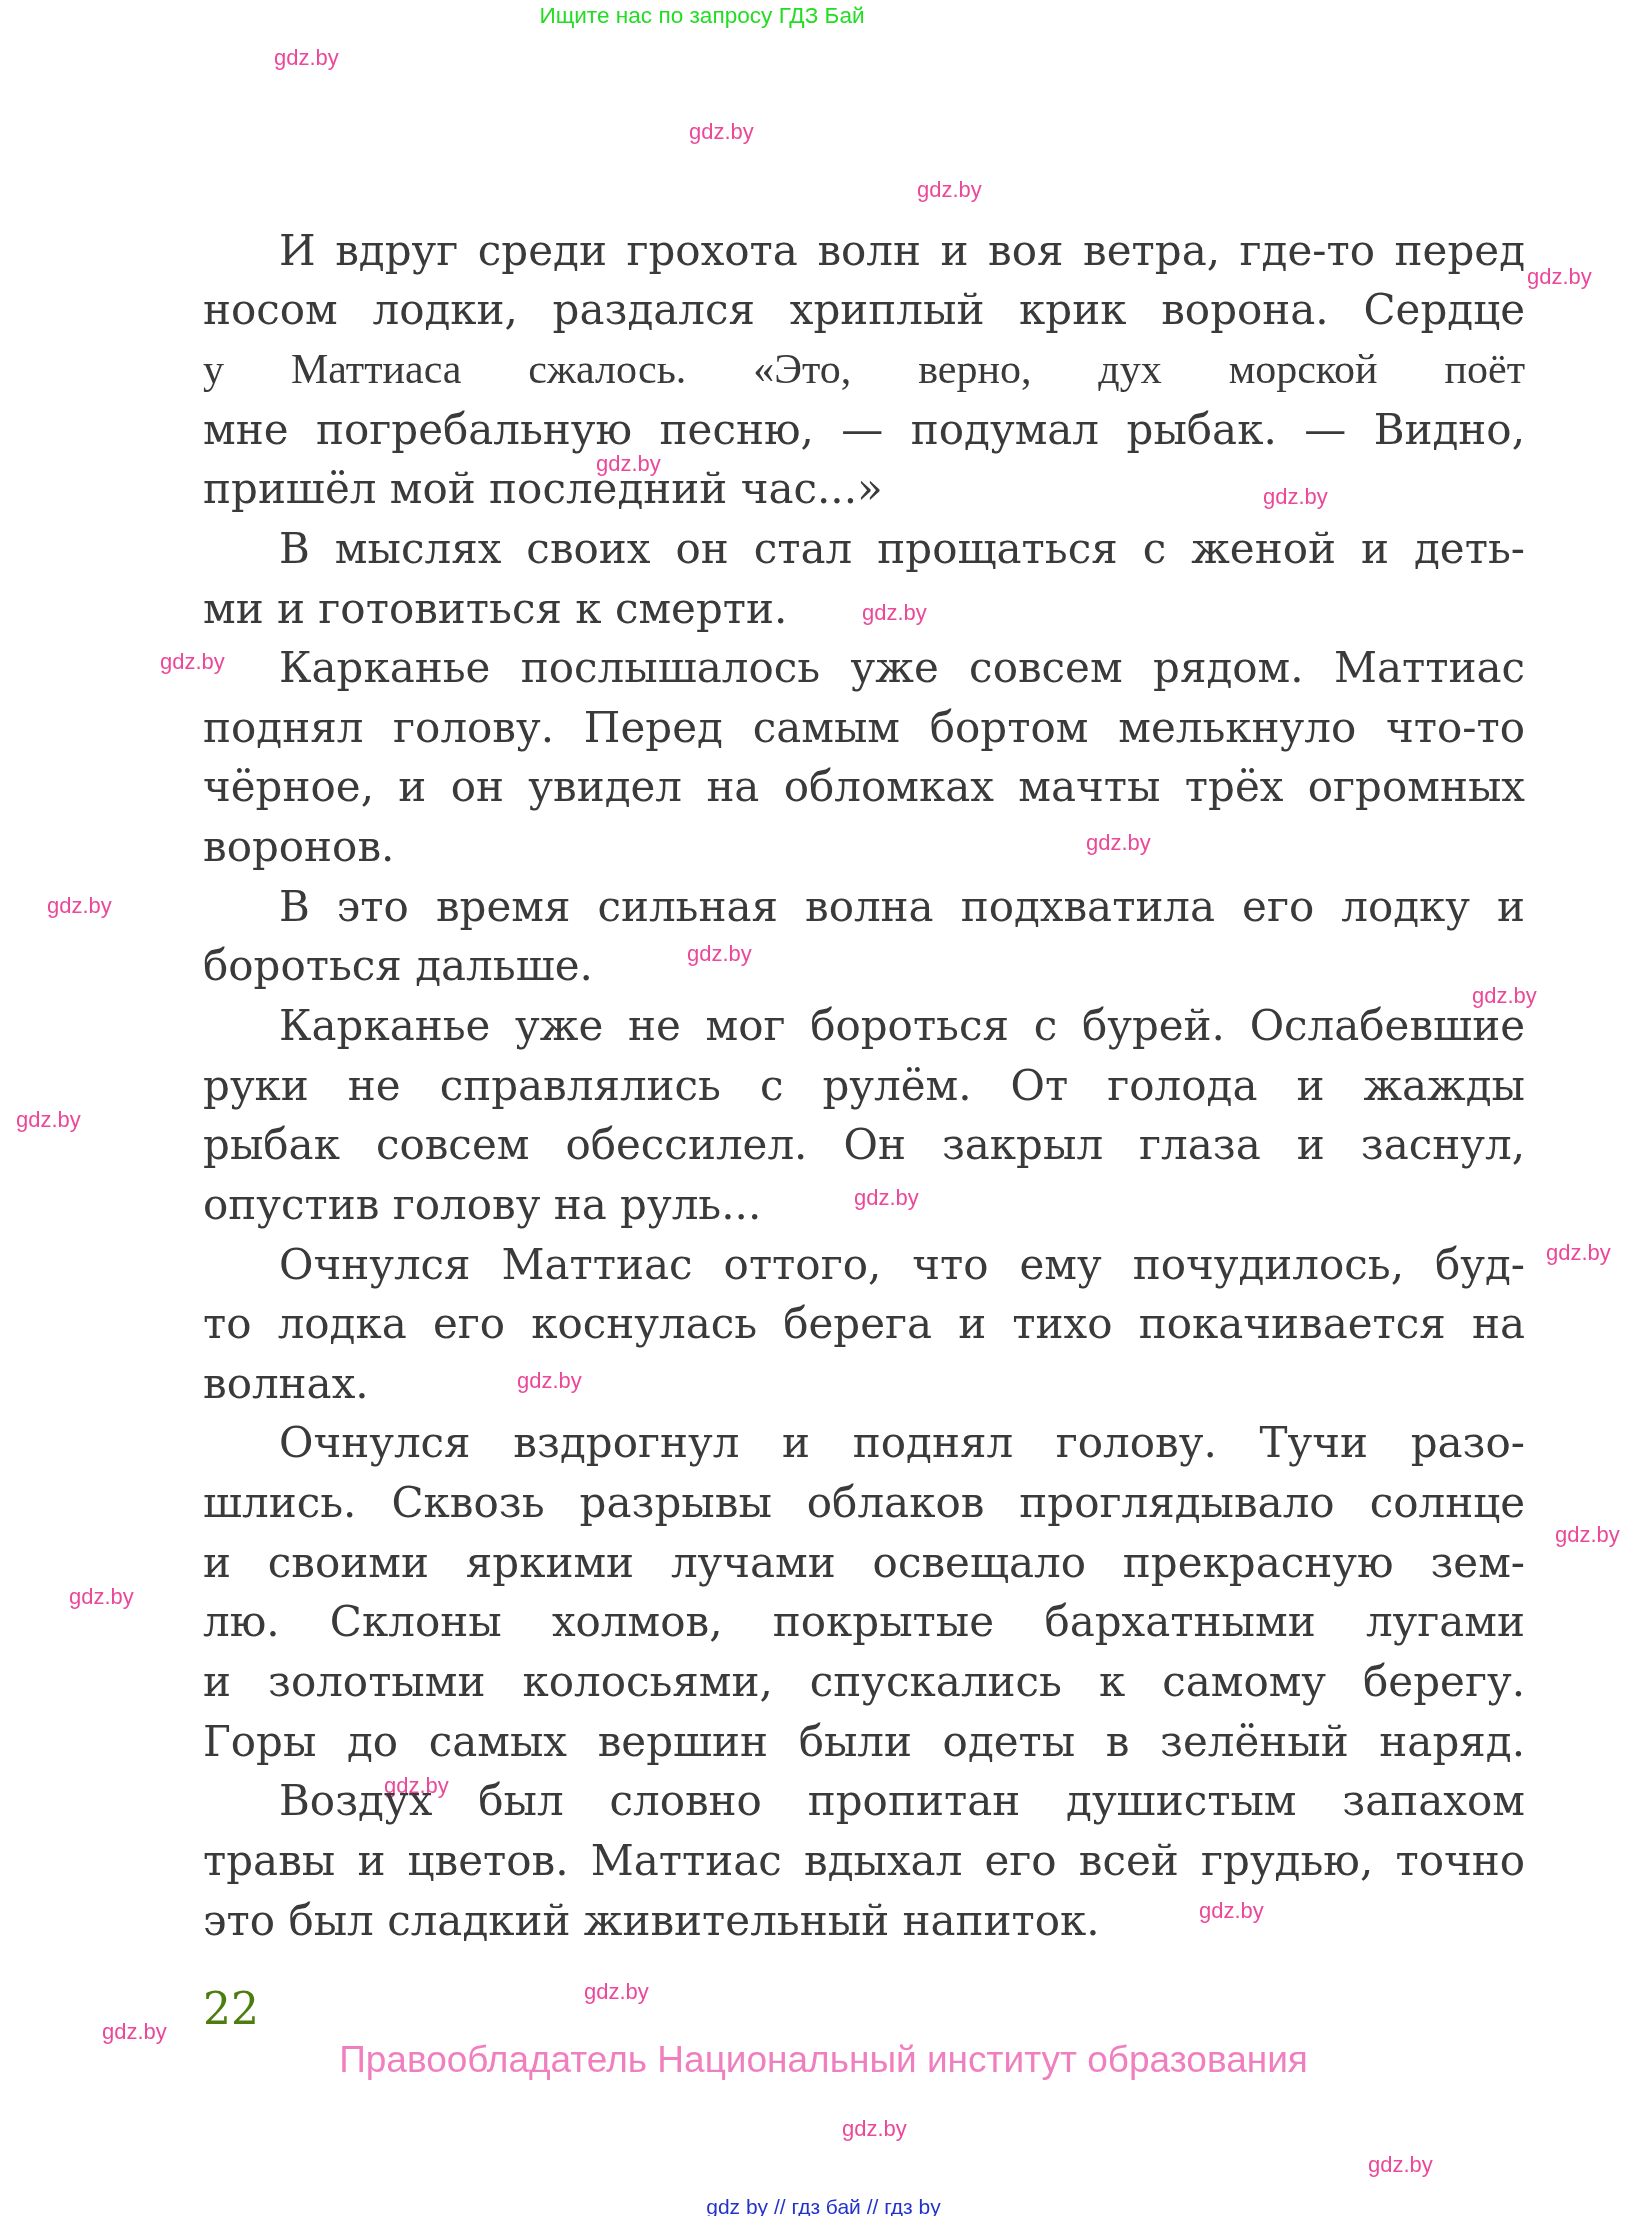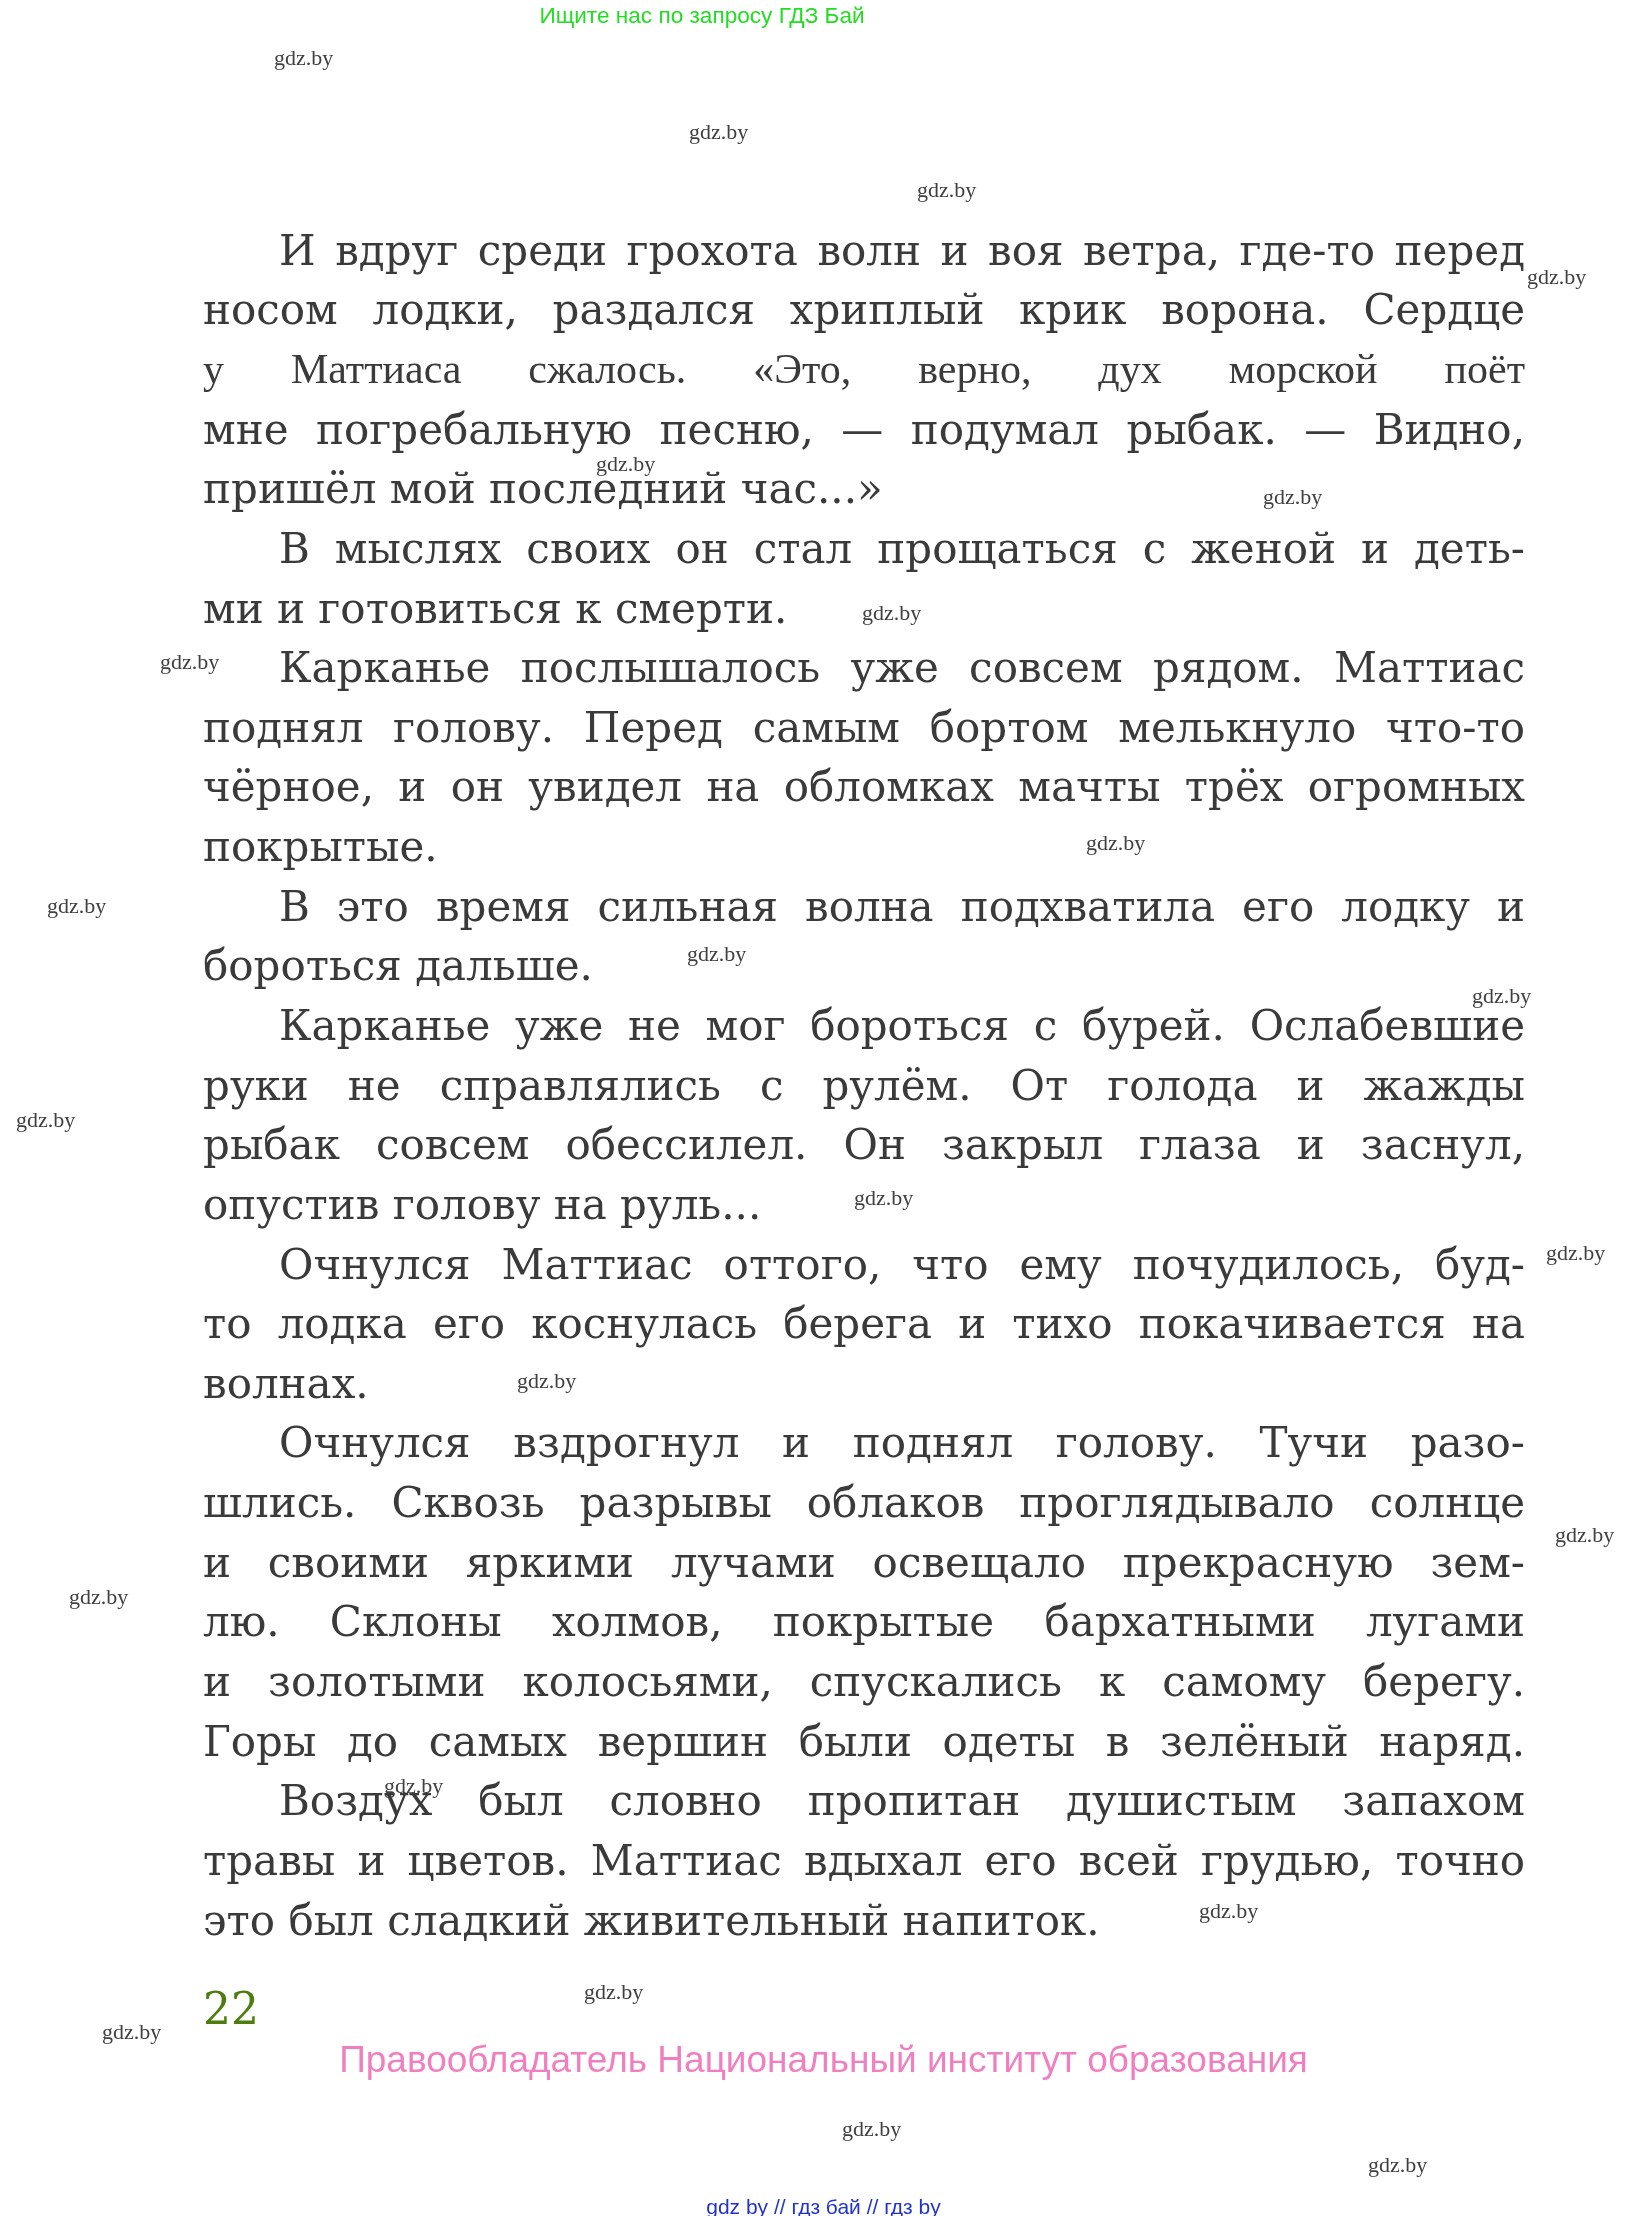--- a/index.html
+++ b/index.html
@@ -2,22 +2,22 @@
 <html style="font-size:13px"><head>
 <meta charset="utf-8">
 <style>
   html, body { margin:0; padding:0; background:#ffffff; }
   body { width:1647px; height:2216px; position:relative; overflow:hidden; }
   .top-banner {
     position:absolute; top:3.2px; left:0; width:1404px; text-align:center;
     font-family:"Liberation Sans", sans-serif; font-size:22.6px; color:#22dd22;
   }
   .wm {
-    position:absolute; font-family:Liberation Serif, serif;
-    font-size:22px; color:#404040; white-space:nowrap;
+    position:absolute; font-family:Liberation Sans, sans-serif;
+    font-size:22px; color:#ec4899; white-space:nowrap;
   }
   .page-text {
     position:absolute; left:203px; width:1322px;
     font-family:"DejaVu Serif", serif; font-size:42px; color:#3a3a3a;
   }
   .line {
     position:absolute; left:0; width:1322px; white-space:nowrap;
     text-align:justify; text-align-last:justify; letter-spacing:0px;
   }
   .line.indent { left:76px; width:1246px; }
@@ -71,21 +71,21 @@
     <div class="line indent" style="top: 226px;">И вдруг среди грохота волн и воя ветра, где-то перед</div>
     <div class="line" style="top: 285px;">носом лодки, раздался хриплый крик ворона. Сердце</div>
     <div class="line" style="top: 345px; font-family: Liberation Serif, serif;">у Маттиаса сжалось. «Это, верно, дух морской поёт</div>
     <div class="line" style="top: 405px;">мне погребальную песню, — подумал рыбак. — Видно,</div>
     <div class="line last" style="top: 464px;">пришёл мой последний час...»</div>
     <div class="line indent" style="top: 524px;">В мыслях своих он стал прощаться с женой и деть-</div>
     <div class="line last" style="top: 584px;">ми и готовиться к смерти.</div>
     <div class="line indent" style="top: 643px;">Карканье послышалось уже совсем рядом. Маттиас</div>
     <div class="line" style="top: 703px;">поднял голову. Перед самым бортом мелькнуло что-то</div>
     <div class="line" style="top: 762px;">чёрное, и он увидел на обломках мачты трёх огромных</div>
-    <div class="line last" style="top: 822px;">покрытые.</div>
+    <div class="line last" style="top: 822px;">воронов.</div>
     <div class="line indent" style="top: 882px;">В это время сильная волна подхватила его лодку и</div>
     <div class="line last" style="top: 941px;">бороться дальше.</div>
     <div class="line indent" style="top: 1001px;">Карканье уже не мог бороться с бурей. Ослабевшие</div>
     <div class="line" style="top: 1061px;">руки не справлялись с рулём. От голода и жажды</div>
     <div class="line" style="top: 1120px;">рыбак совсем обессилел. Он закрыл глаза и заснул,</div>
     <div class="line last" style="top: 1180px;">опустив голову на руль...</div>
     <div class="line indent" style="top: 1240px;">Очнулся Маттиас оттого, что ему почудилось, буд-</div>
     <div class="line" style="top: 1299px;">то лодка его коснулась берега и тихо покачивается на</div>
     <div class="line last" style="top: 1359px;">волнах.</div>
     <div class="line indent" style="top: 1418px;">Очнулся вздрогнул и поднял голову. Тучи разо-</div>

